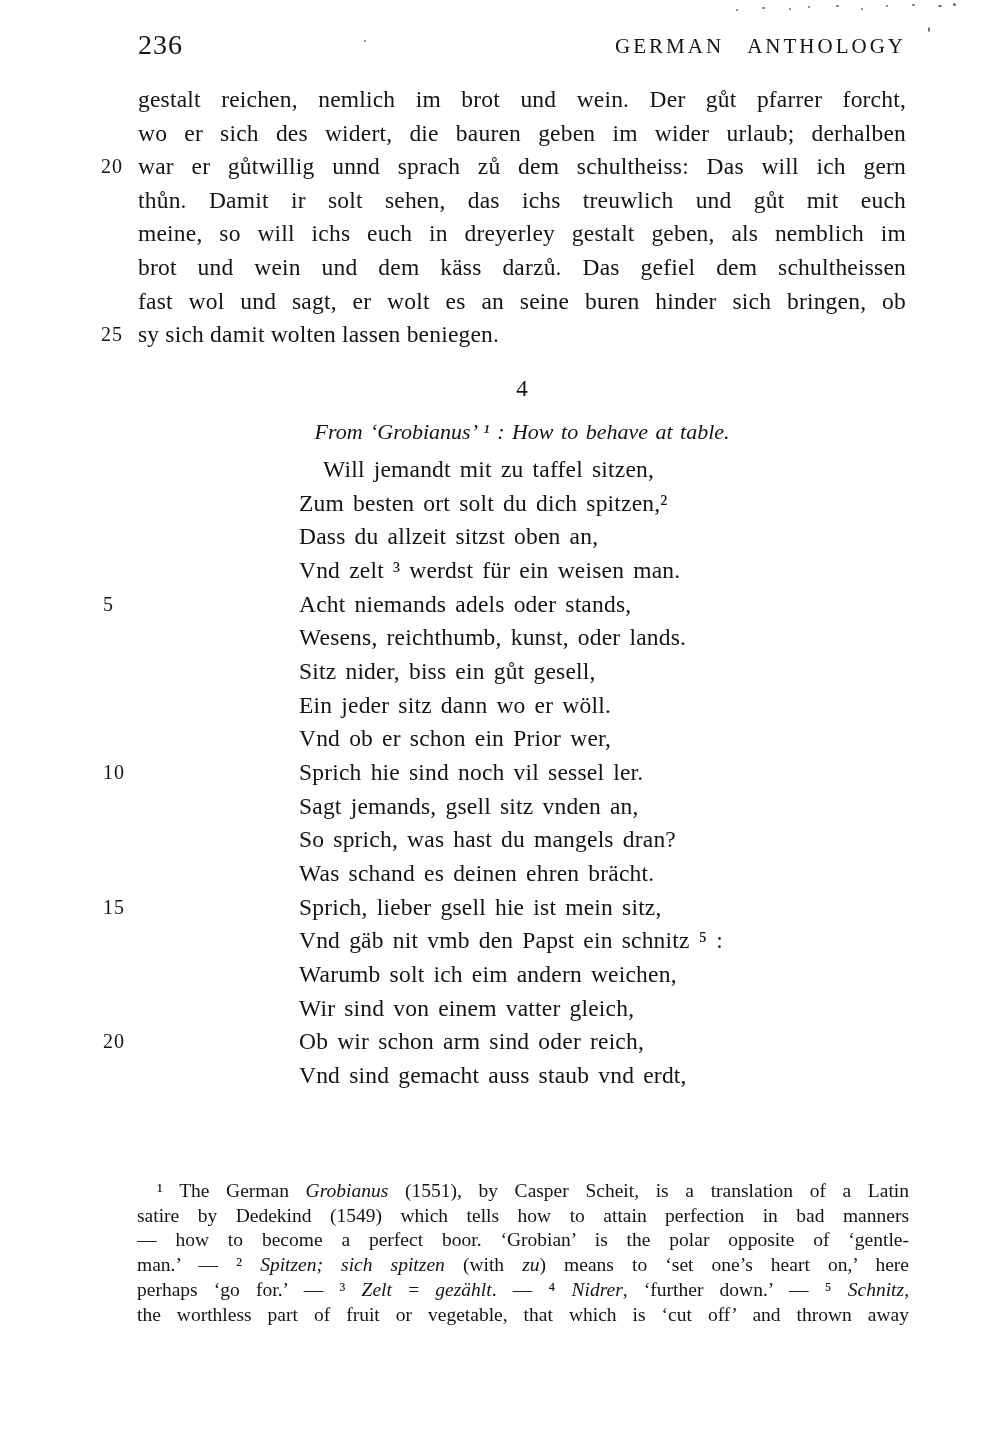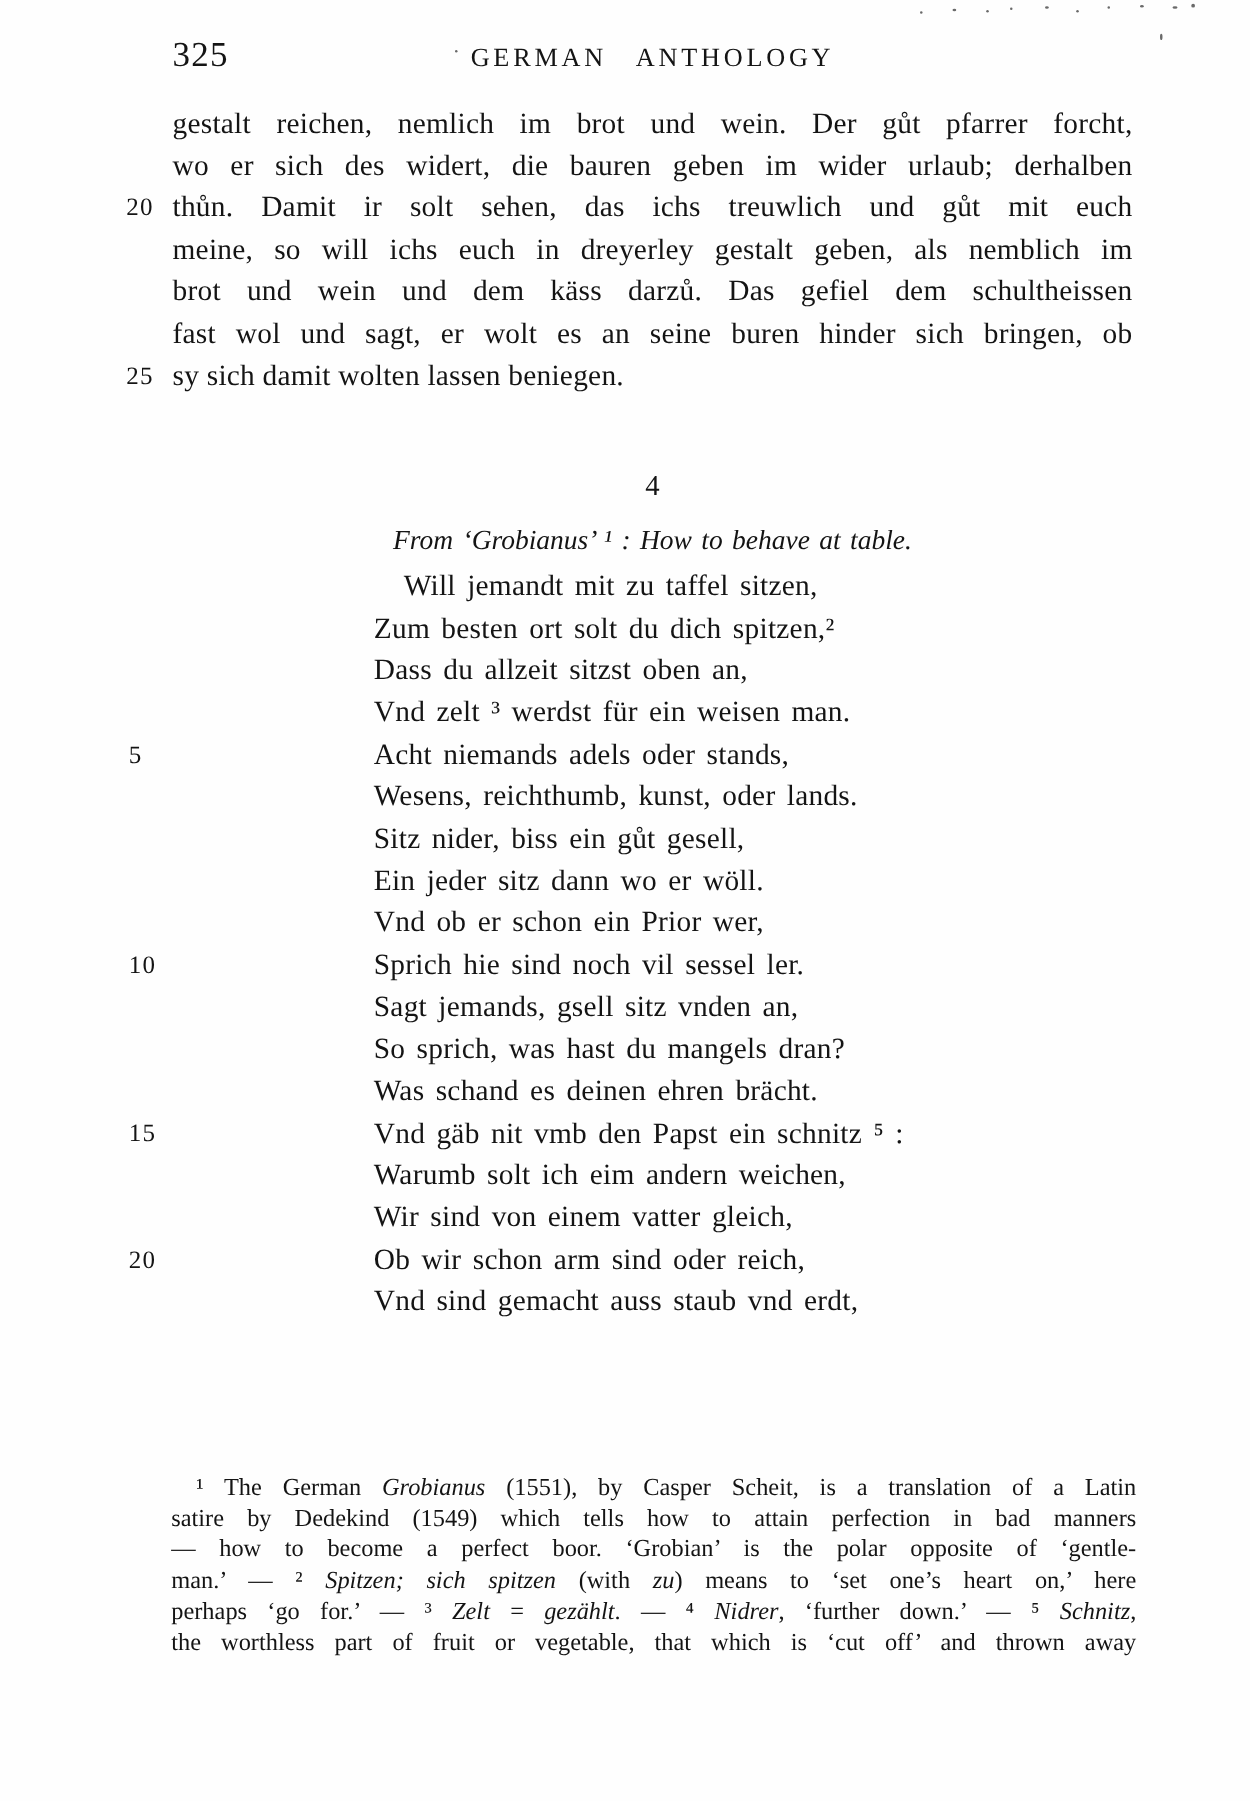--- a/index.html
+++ b/index.html
@@ -12,21 +12,21 @@
     color: #141414;
     overflow: hidden;
   }
   
   .header { position: absolute; top: 28px; left: 138px; right: 94px; height: 36px; }
   .pagenum {
     position: absolute; left: 0; top: 1px;
     font-size: 28px; letter-spacing: 1px;
   }
   .headtitle {
-    text-align: center;
+    text-align: right;
     font-size: 21px;
     letter-spacing: 3px;
     word-spacing: 16px;
     padding-top: 6px;
   }
   
   .prose {
     position: absolute; top: 83px; left: 138px; width: 768px;
     font-size: 23.5px; line-height: 33.6px; letter-spacing: 0.2px;
   }
@@ -79,28 +79,28 @@
   <div class="noise" style="left:836px;top:5px;width:3px;height:2px;"></div>
   <div class="noise" style="left:861px;top:8px;width:2px;height:2px;"></div>
   <div class="noise" style="left:886px;top:5px;width:2px;height:2px;"></div>
   <div class="noise" style="left:912px;top:4px;width:3px;height:2px;"></div>
   <div class="noise" style="left:938px;top:5px;width:4px;height:2px;"></div>
   <div class="noise" style="left:953px;top:3px;width:3px;height:3px;"></div>
   <div class="noise" style="left:928px;top:27px;width:2px;height:5px;"></div>
   <div class="noise" style="left:364px;top:40px;width:2px;height:2px;"></div>
 
   <div class="header">
-    <span class="pagenum">325</span>
+    <span class="pagenum">236</span>
     <div class="headtitle">GERMAN ANTHOLOGY</div>
   </div>
 
   <div class="prose">
     <div class="line"><span>gestalt reichen, nemlich im brot und wein.  Der gůt pfarrer forcht,</span></div>
     <div class="line"><span>wo er sich des widert, die bauren geben im wider urlaub;  derhalben</span></div>
-    <div class="line"><span class="lnum">20</span></div>
+    <div class="line"><span class="lnum">20</span><span>war er gůtwillig unnd sprach zů dem schultheiss:  Das will ich gern</span></div>
     <div class="line"><span>thůn.  Damit ir solt sehen, das ichs treuwlich und gůt mit euch</span></div>
     <div class="line"><span>meine, so will ichs euch in dreyerley gestalt geben, als nemblich im</span></div>
     <div class="line"><span>brot und wein und dem käss darzů.  Das gefiel dem schultheissen</span></div>
     <div class="line"><span>fast wol und sagt, er wolt es an seine buren hinder sich bringen, ob</span></div>
     <div class="line lastline"><span class="lnum">25</span><span>sy sich damit wolten lassen beniegen.</span></div>
   </div>
 
   <div class="section-number">4</div>
 
   <div class="poem-heading">From ‘Grobianus’ ¹ :  How to behave at table.</div>
@@ -112,21 +112,21 @@
     <div class="line"><span>Vnd zelt ³ werdst für ein weisen man.</span></div>
     <div class="line"><span class="lnum">5</span><span>Acht niemands adels oder stands,</span></div>
     <div class="line"><span>Wesens, reichthumb, kunst, oder lands.</span></div>
     <div class="line"><span>Sitz nider, biss ein gůt gesell,</span></div>
     <div class="line"><span>Ein jeder sitz dann wo er wöll.</span></div>
     <div class="line"><span>Vnd ob er schon ein Prior wer,</span></div>
     <div class="line"><span class="lnum">10</span><span>Sprich hie sind noch vil sessel ler.</span></div>
     <div class="line"><span>Sagt jemands, gsell sitz vnden an,</span></div>
     <div class="line"><span>So sprich, was hast du mangels dran?</span></div>
     <div class="line"><span>Was schand es deinen ehren brächt.</span></div>
-    <div class="line"><span class="lnum">15</span></div>
+    <div class="line"><span class="lnum">15</span><span>Sprich, lieber gsell hie ist mein sitz,</span></div>
     <div class="line"><span>Vnd gäb nit vmb den Papst ein schnitz ⁵ :</span></div>
     <div class="line"><span>Warumb solt ich eim andern weichen,</span></div>
     <div class="line"><span>Wir sind von einem vatter gleich,</span></div>
     <div class="line"><span class="lnum">20</span><span>Ob wir schon arm sind oder reich,</span></div>
     <div class="line"><span>Vnd sind gemacht auss staub vnd erdt,</span></div>
   </div>
 
   <div class="footnotes">
     <div class="line first"><span>¹ The German </span><span class="it">Grobianus</span><span> (1551), by Casper Scheit, is a translation of a Latin</span></div>
     <div class="line"><span>satire by Dedekind (1549) which tells how to attain perfection in bad manners</span></div>

